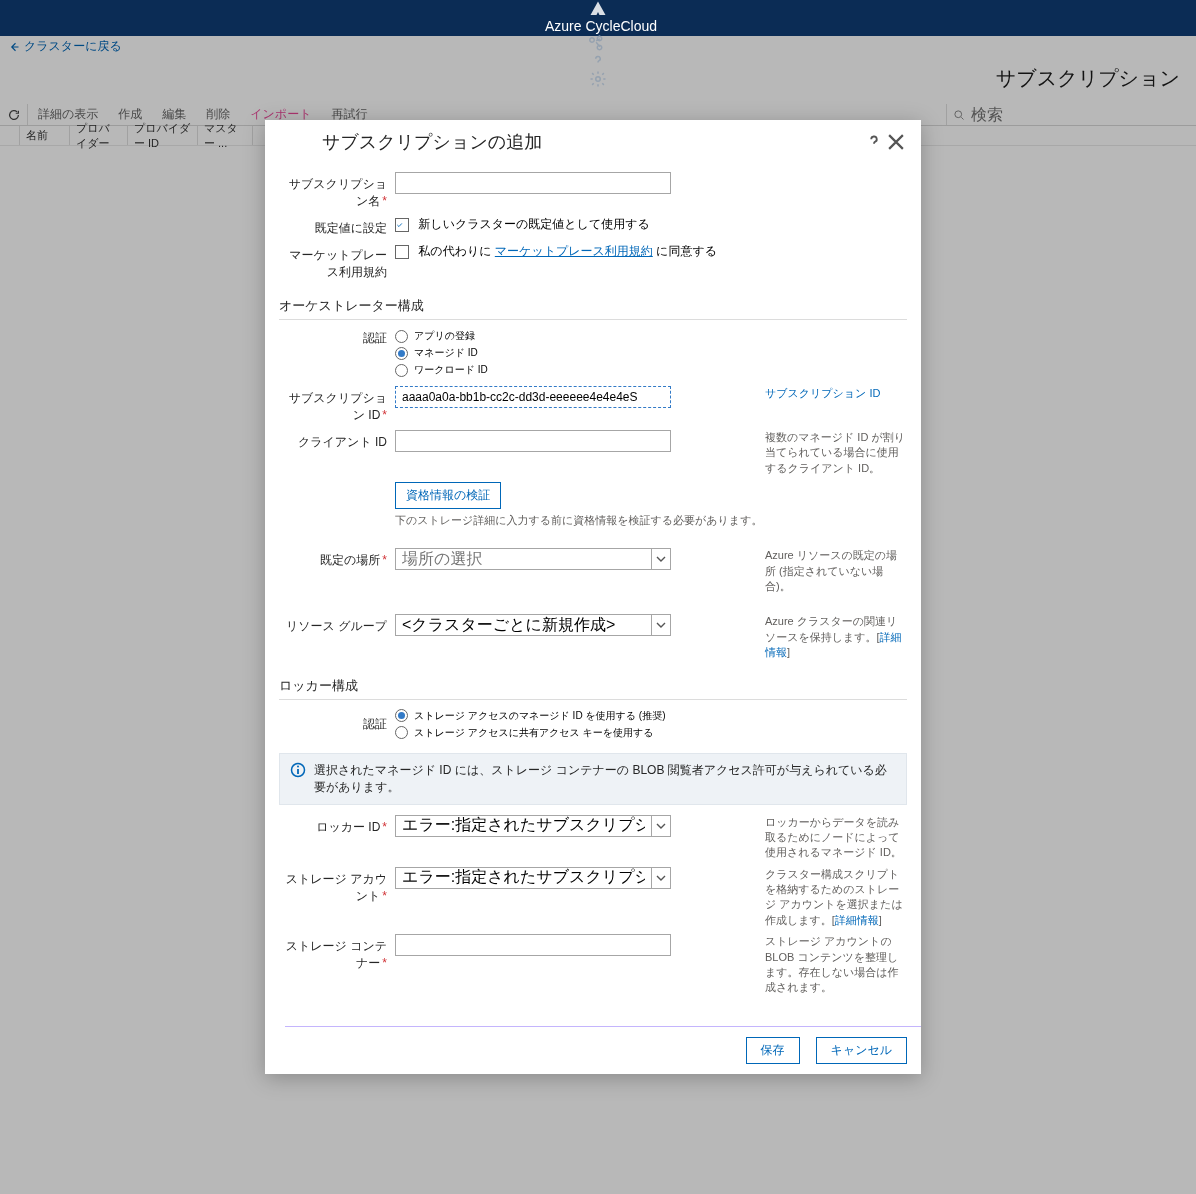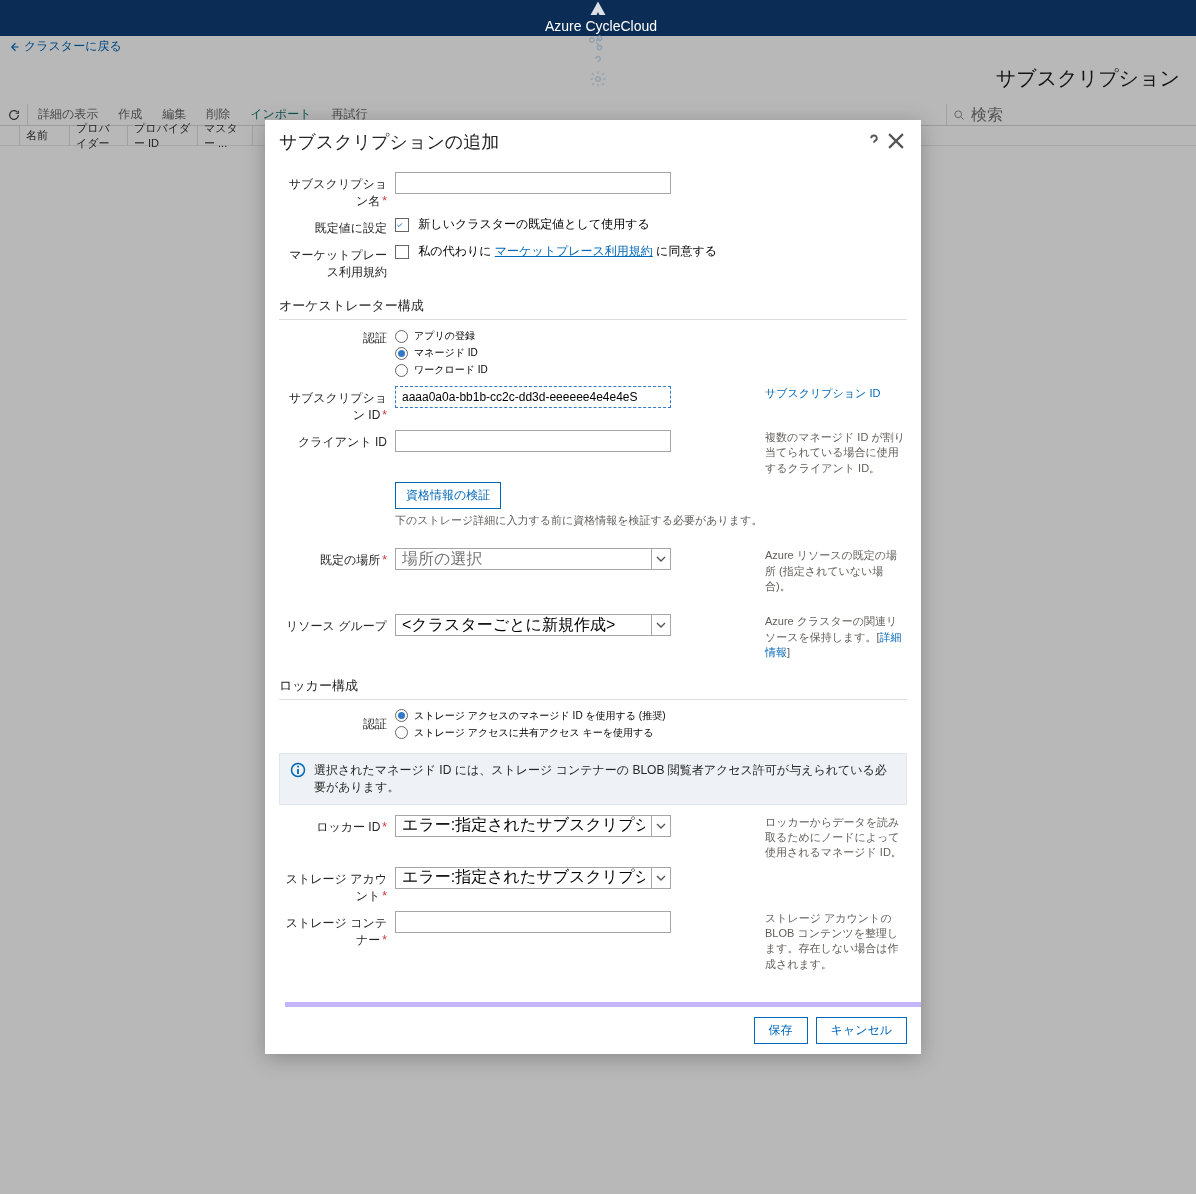--- a/index.html
+++ b/index.html
@@ -17,36 +17,36 @@
   
   .crumb { height: 21px; padding: 2px 8px; display: flex; align-items: center; gap: 4px; color: #0067b8; font-size: 12px; }
   .crumb svg { width: 12px; height: 12px; }
 
   .page-title { font-size: 20px; padding: 8px 16px 12px 20px; color: #1b1b1b; font-weight: 400; text-align: right; }
 
   
   .toolbar { height: 22px; border-bottom: 1px solid #d9d9d9; display: flex; align-items: center; font-size: 12px; color: #444; }
   .refresh-cell { width: 28px; display:flex; align-items:center; justify-content:center; border-right: 1px solid #e0e0e0; height:100%; }
   .toolbar .titem { padding: 0 10px; color: #666; }
-  .toolbar .titem.active { color: #0f766e; }
+  .toolbar .titem.active { color: #ec4899; }
   .toolbar-spacer { flex: 1; }
   .search-wrap { width: 250px; border-left: 1px solid #e0e0e0; height: 100%; display:flex; align-items:center; padding: 0 6px; color:#888;}
   .search-wrap svg { width: 12px; height: 12px; margin-right: 4px; }
   .search-wrap input { border: 0; outline: 0; font-size: 16px; flex:1; }
 
   
   .thead { height: 20px; display:flex; border-bottom: 1px solid #e9e9e9; font-size: 11px; color:#333; }
   .thead div { border-right: 1px solid #e0e0e0; padding: 2px 6px; display:flex; align-items:center; }
 
   
   .overlay { position: absolute; top: 36px; left: 0; right: 0; bottom: 0; background: rgba(0,0,0,0.28); }
 
   
   .dialog { position: absolute; left: 265px; top: 120px; width: 656px; background: #fff; box-shadow: 0 4px 20px rgba(0,0,0,0.25); }
-  .d-header { display:flex; align-items:flex-start; padding: 10px 14px 8px 14px; }
+  .d-header { display:flex; align-items:center; padding: 10px 14px 8px 14px; margin-left: 43px; }
   .d-title { font-size: 18px; font-weight: 400; color: #262626; flex:1; }
   .d-header .hicon { width: 22px; height:22px; display:flex; align-items:center; justify-content:center; color:#555; }
   .d-body { padding: 4px 14px 10px 14px; }
 
   .row { display:flex; align-items:flex-start; margin: 6px 0; font-size: 12px; }
   .row .lbl { width: 116px; text-align: right; padding-right: 8px; color: #262626; padding-top: 4px; }
   .row .req { color: #d13438; margin-left: 2px; }
   .row .ctrl { flex: 0 0 276px; }
   .row .side { margin-left: 94px; flex: 1; font-size: 11px; color: #605e5c; line-height: 1.4; }
   .row .side a { color: #0067b8; text-decoration: none; }
@@ -72,21 +72,21 @@
 
   .combo { display:flex; width:100%; }
   .combo input { flex:1; height:22px; border:1px solid #a6a6a6; border-right:0; padding:4px 6px; font-size:16px; }
   .combo .dd { width:20px; height:22px; border:1px solid #a6a6a6; display:flex; align-items:center; justify-content:center; }
   .combo .dd svg { width:10px; height:10px; }
 
   .info-box { display:flex; gap:8px; background:#eef2f6; border:1px solid #e0e6ec; padding:8px 10px; font-size:12px; color:#262626; margin:10px 0; align-items:flex-start; }
   .info-box .iicon { color:#0067b8; flex:0 0 16px; }
   .info-box .iicon svg { width:16px; height:16px; }
 
-  .d-footer { border-top: 5px solid #c4b5fd; padding: 10px 14px; display:flex; justify-content:flex-end; gap:8px;margin-left:20px; }
+  .d-footer { border-top: 1px solid #c4b5fd; padding: 10px 14px; display:flex; justify-content:flex-end; gap:16px;margin-left:20px; }
   .btn { border:1px solid #0067b8; color:#0067b8; background:#fff; font-size:12px; padding: 4px 14px; }
 
   .spacer8 { height: 8px; }
 </style>
 </head>
 <body>
 
 <div class="topbar">
   <div class="logo">
     <svg viewBox="0 0 24 24">
@@ -318,20 +318,23 @@
       <div class="ctrl">
         <div class="combo">
           <input type="text" value="エラー:指定されたサブスクリプション識別子 'aaaa0a0a-bb" style="">
           <div class="dd">
               <svg viewBox="0 0 10 10">
                 <path fill="none" stroke="#555" stroke-width="1.4" d="M1 3 L5 7 L9 3"></path>
               </svg>
             </div>
         </div>
       </div>
+      <div class="side">
+        <span>クラスター構成スクリプトを格納するためのストレージ アカウントを選択または作成します。[</span><a href="#" class="link">詳細情報</a><span>]</span>
+      </div>
     </div>
 
     <div class="row">
       <div class="lbl"><span>ストレージ コンテナー</span><span class="req">*</span></div>
       <div class="ctrl"><input type="text" class="field" style=""></div>
       <div class="side">ストレージ アカウントの BLOB コンテンツを整理します。存在しない場合は作成されます。</div>
     </div>
 
     <div style="height:14px"></div>
   </div>

